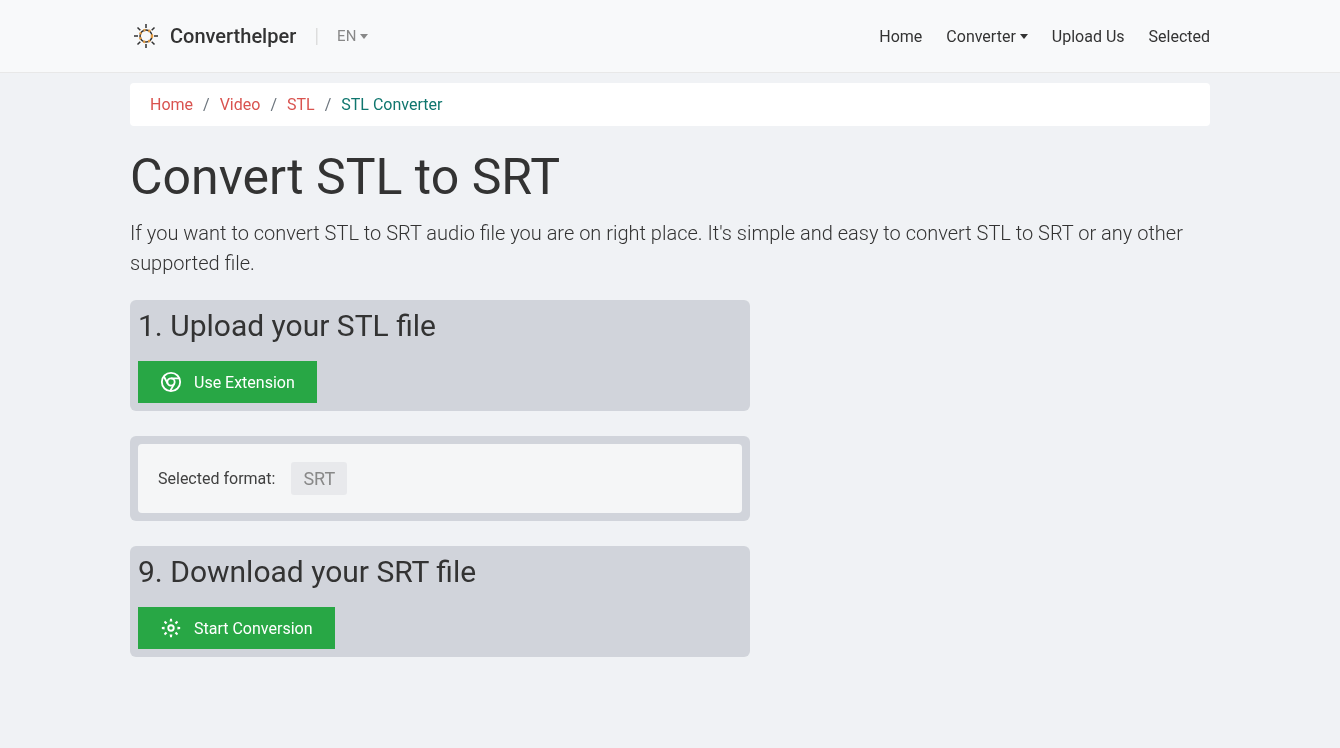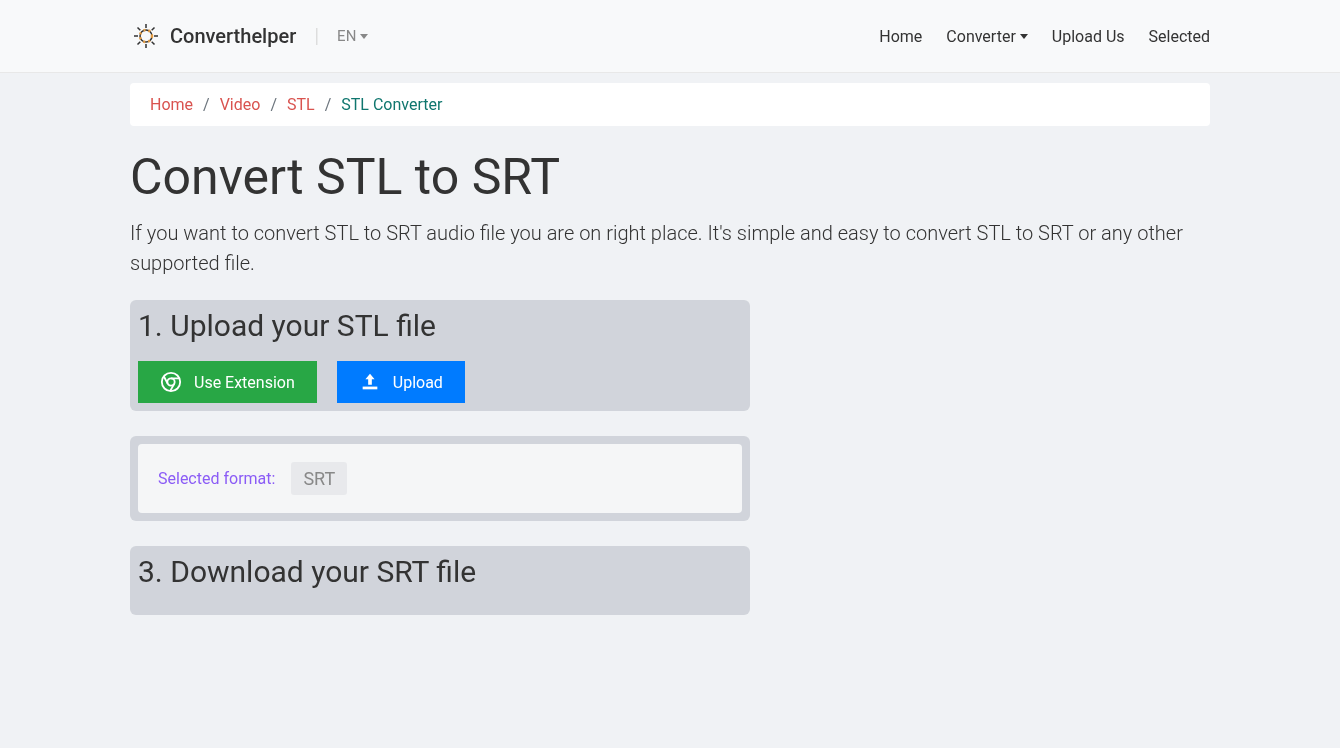--- a/index.html
+++ b/index.html
@@ -141,21 +141,21 @@
     }
     .format-box {
       background: #f5f6f7;
       border-radius: 4px;
       padding: 18px 20px;
       display: flex;
       align-items: center;
       gap: 16px;
     }
     .format-label {
-      color: #8b5cf6;
+      color: #404040;
       font-size: 16px;
     }
     .format-badge {
       background: #e8e9ec;
       color: #888;
       padding: 6px 12px;
       border-radius: 3px;
       font-size: 18px;
     }
     .gear-icon {
@@ -229,35 +229,35 @@
         <h2 class="card-title">1. Upload your STL file</h2>
         <div class="btn-row">
           <button class="btn btn-green">
             <svg class="chrome-icon" viewBox="0 0 24 24">
               <circle cx="12" cy="12" r="10" fill="none" stroke="#fff" stroke-width="2"></circle>
               <circle cx="12" cy="12" r="4" fill="none" stroke="#fff" stroke-width="2"></circle>
               <path d="M12 8 L21 8 M8.5 14 L4 5.5 M15.5 14 L11 22" stroke="#fff" stroke-width="2" fill="none"></path>
             </svg>
             <span>Use Extension</span>
           </button>
-          <button class="btn btn-blue">
-            <svg class="upload-icon" viewBox="0 0 24 24" fill="#fff">
-              <path d="M12 3 L7 9 L10 9 L10 15 L14 15 L14 9 L17 9 Z"></path>
-              <rect x="4" y="17" width="16" height="3"></rect>
-            </svg>
-            <span>Upload</span>
-          </button>
         </div>
       </div>
 
       <div class="card disabled">
         <div class="format-box">
           <span class="format-label">Selected format:</span>
           <span class="format-badge">SRT</span>
         </div>
       </div>
 
       <div class="card">
-        <h2 class="card-title">3. Download your SRT file</h2>
+        <h2 class="card-title">9. Download your SRT file</h2>
+        <button class="btn btn-green">
+          <svg class="cog-icon" viewBox="0 0 24 24" fill="#fff">
+            <path d="M12 8 a4 4 0 1 0 0 8 a4 4 0 1 0 0 -8 M12 10 a2 2 0 1 1 0 4 a2 2 0 1 1 0 -4 Z"></path>
+            <path d="M12 2 L13 2 L13.5 5 L10.5 5 L11 2 Z M12 22 L13 22 L13.5 19 L10.5 19 L11 22 Z M2 12 L2 13 L5 13.5 L5 10.5 L2 11 Z M22 12 L22 13 L19 13.5 L19 10.5 L22 11 Z M4.9 4.9 L5.6 4.2 L8 6.2 L6.2 8 L4.2 5.6 Z M19.1 19.1 L18.4 19.8 L16 17.8 L17.8 16 L19.8 18.4 Z M4.9 19.1 L4.2 18.4 L6.2 16 L8 17.8 L5.6 19.8 Z M19.1 4.9 L19.8 5.6 L17.8 8 L16 6.2 L18.4 4.2 Z"></path>
+          </svg>
+          <span>Start Conversion</span>
+        </button>
       </div>
     </div>
   </div>
 </div>
 
 </body></html>

